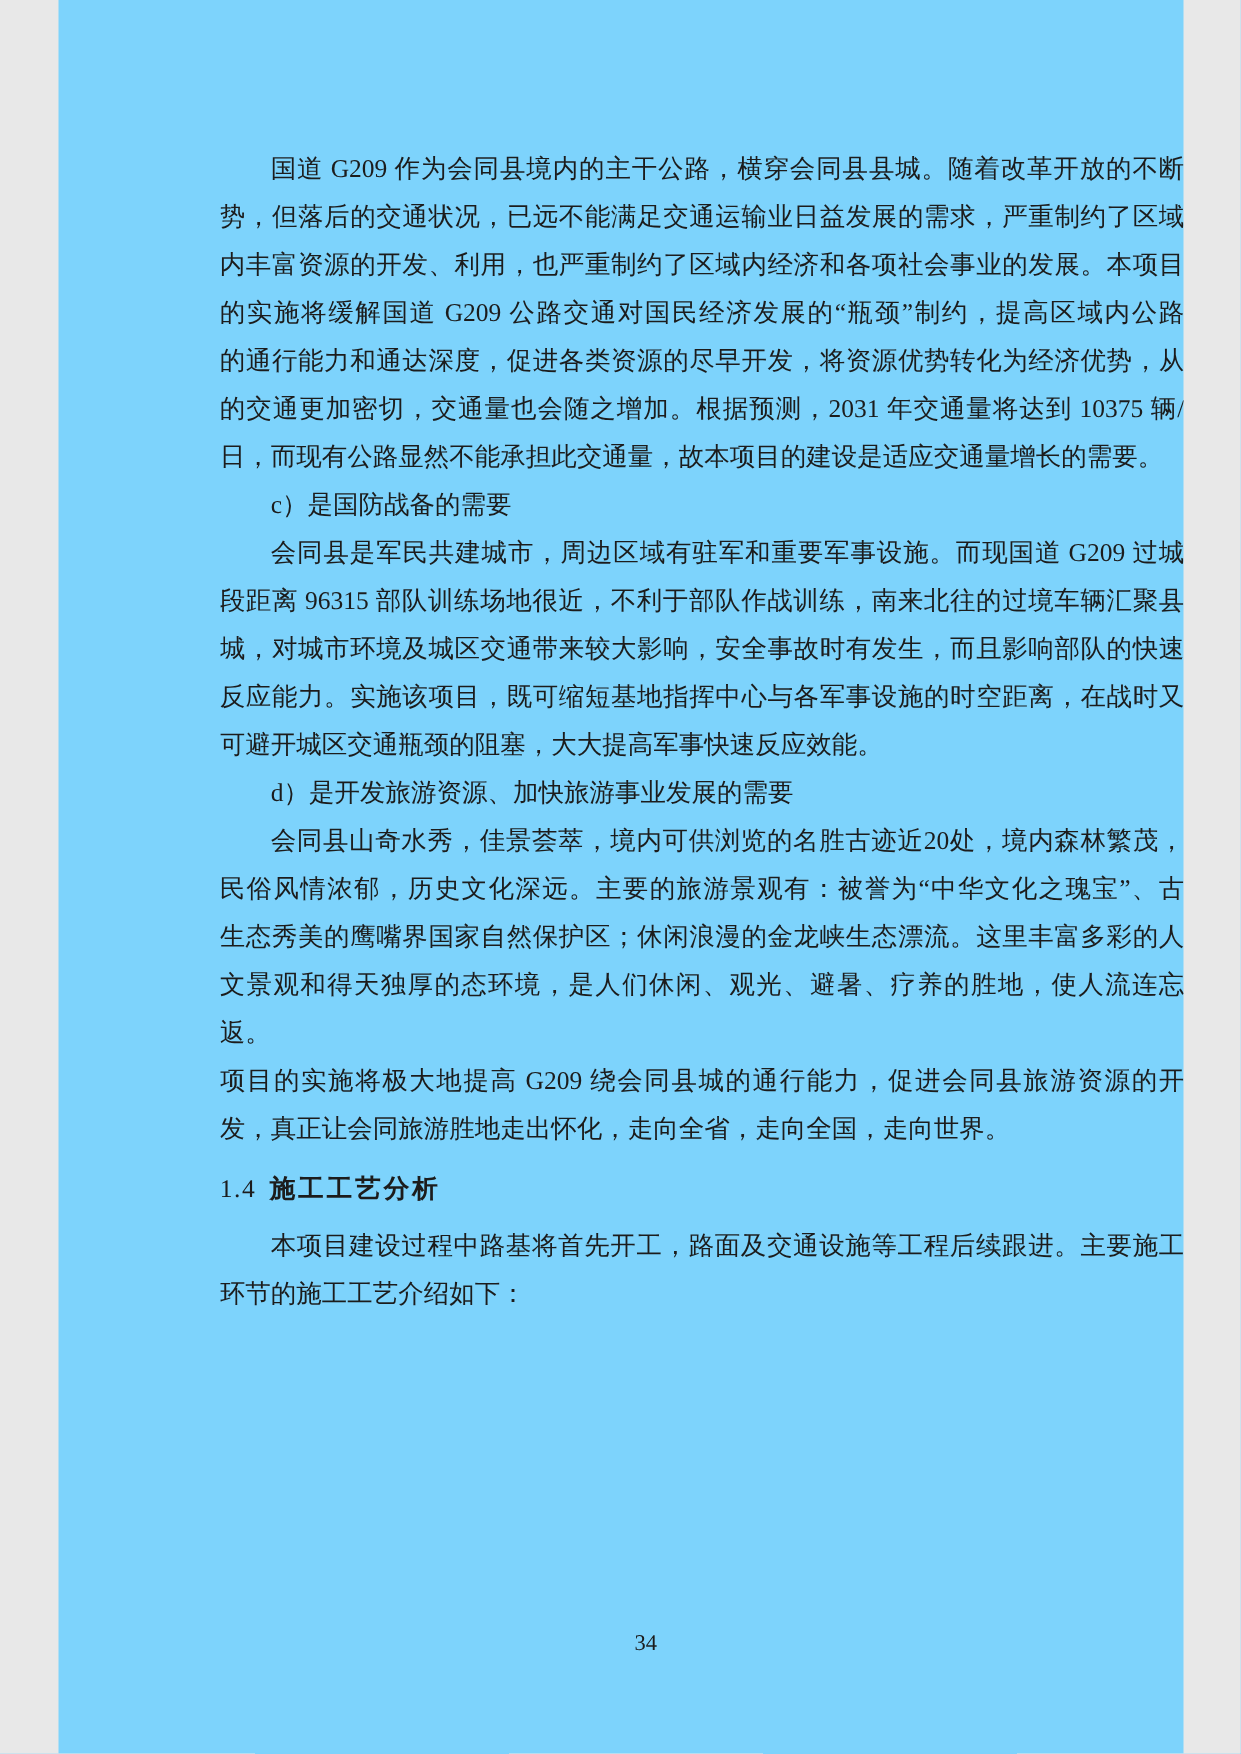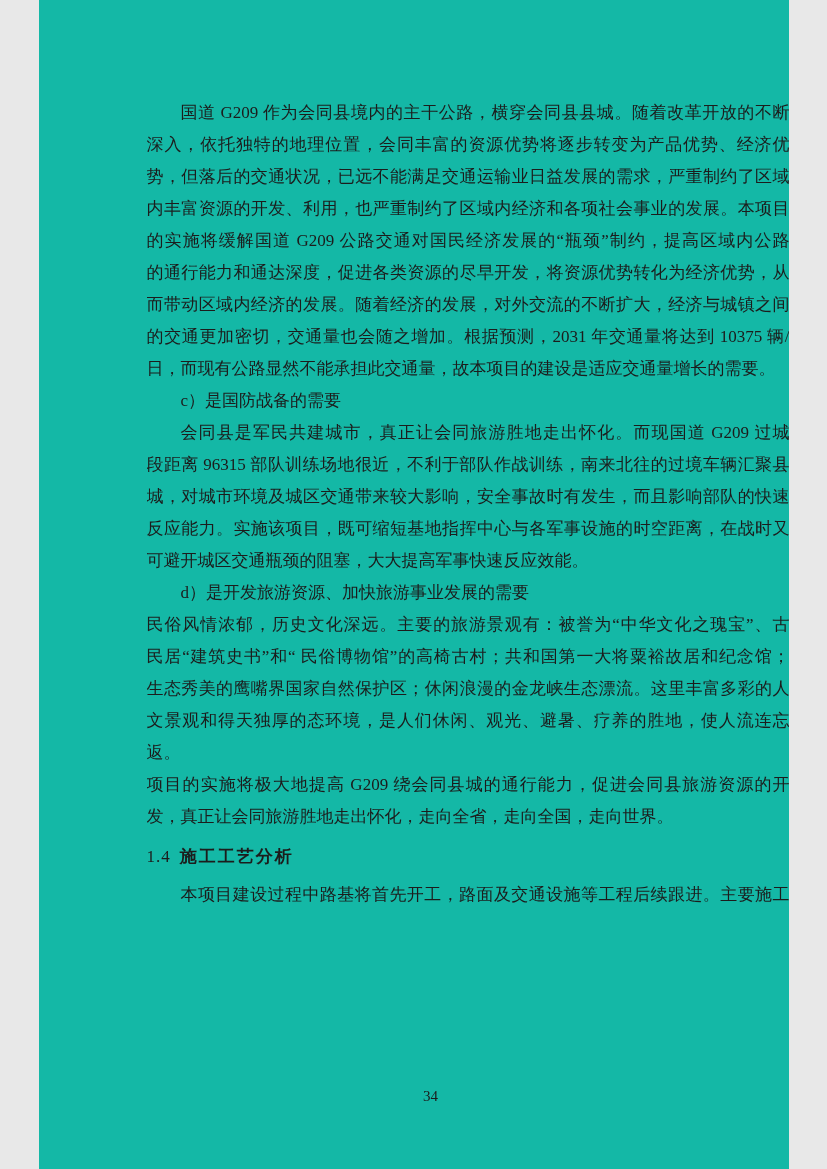--- a/index.html
+++ b/index.html
@@ -1,21 +1,21 @@
 <!DOCTYPE html>
 <html lang="zh"><head>
 <meta charset="utf-8">
 <style>
   html, body { margin: 0; padding: 0; background: #e8e8e8; }
   .page {
     position: relative;
     width: 750px;
     height: 1169px;
     margin: 0 auto;
-    background: #14b8a6;
+    background: #7dd3fc;
     font-family: "Liberation Serif", "DejaVu Serif", serif;
     color: #1c1c1c;
     overflow: hidden;
   }
   .content {
     position: absolute;
     left: 108px;
     top: 97px;
     width: 643px;
   }
@@ -60,54 +60,53 @@
     color: #1c1c1c;
   }
 </style>
 </head>
 <body>
 
 <div class="page">
   <div class="content" id="content">
       <div class="para">
         <div class="line justify indent">国道 G209 作为会同县境内的主干公路，横穿会同县县城。随着改革开放的不断</div>
-        <div class="line justify">深入，依托独特的地理位置，会同丰富的资源优势将逐步转变为产品优势、经济优</div>
         <div class="line justify">势，但落后的交通状况，已远不能满足交通运输业日益发展的需求，严重制约了区域</div>
         <div class="line justify">内丰富资源的开发、利用，也严重制约了区域内经济和各项社会事业的发展。本项目</div>
         <div class="line justify">的实施将缓解国道 G209 公路交通对国民经济发展的“瓶颈”制约，提高区域内公路</div>
         <div class="line justify">的通行能力和通达深度，促进各类资源的尽早开发，将资源优势转化为经济优势，从</div>
-        <div class="line justify">而带动区域内经济的发展。随着经济的发展，对外交流的不断扩大，经济与城镇之间</div>
         <div class="line justify">的交通更加密切，交通量也会随之增加。根据预测，2031 年交通量将达到 10375 辆/</div>
         <div class="line">日，而现有公路显然不能承担此交通量，故本项目的建设是适应交通量增长的需要。</div>
       </div>
       <div class="para">
         <div class="line indent">c）是国防战备的需要</div>
       </div>
       <div class="para">
-        <div class="line justify indent">会同县是军民共建城市，真正让会同旅游胜地走出怀化。而现国道 G209 过城</div>
+        <div class="line justify indent">会同县是军民共建城市，周边区域有驻军和重要军事设施。而现国道 G209 过城</div>
         <div class="line justify">段距离 96315 部队训练场地很近，不利于部队作战训练，南来北往的过境车辆汇聚县</div>
         <div class="line justify">城，对城市环境及城区交通带来较大影响，安全事故时有发生，而且影响部队的快速</div>
         <div class="line justify">反应能力。实施该项目，既可缩短基地指挥中心与各军事设施的时空距离，在战时又</div>
         <div class="line">可避开城区交通瓶颈的阻塞，大大提高军事快速反应效能。</div>
       </div>
       <div class="para">
         <div class="line indent">d）是开发旅游资源、加快旅游事业发展的需要</div>
       </div>
       <div class="para">
+        <div class="line justify indent">会同县山奇水秀，佳景荟萃，境内可供浏览的名胜古迹近20处，境内森林繁茂，</div>
         <div class="line justify">民俗风情浓郁，历史文化深远。主要的旅游景观有：被誉为“中华文化之瑰宝”、古</div>
-        <div class="line justify">民居“建筑史书”和“ 民俗博物馆”的高椅古村；共和国第一大将粟裕故居和纪念馆；</div>
         <div class="line justify">生态秀美的鹰嘴界国家自然保护区；休闲浪漫的金龙峡生态漂流。这里丰富多彩的人</div>
         <div class="line justify">文景观和得天独厚的态环境，是人们休闲、观光、避暑、疗养的胜地，使人流连忘</div>
         <div class="line">返。</div>
       </div>
       <div class="para">
         <div class="line justify">项目的实施将极大地提高 G209 绕会同县城的通行能力，促进会同县旅游资源的开</div>
         <div class="line">发，真正让会同旅游胜地走出怀化，走向全省，走向全国，走向世界。</div>
       </div>
       <div class="heading"><span class="heading-number">1.4</span><span class="heading-text">施工工艺分析</span></div>
       <div class="para">
         <div class="line justify indent">本项目建设过程中路基将首先开工，路面及交通设施等工程后续跟进。主要施工</div>
+        <div class="line">环节的施工工艺介绍如下：</div>
       </div>
     </div>
   <div class="footer">
     <span>34</span>
   </div>
 </div>
 
 </body></html>

